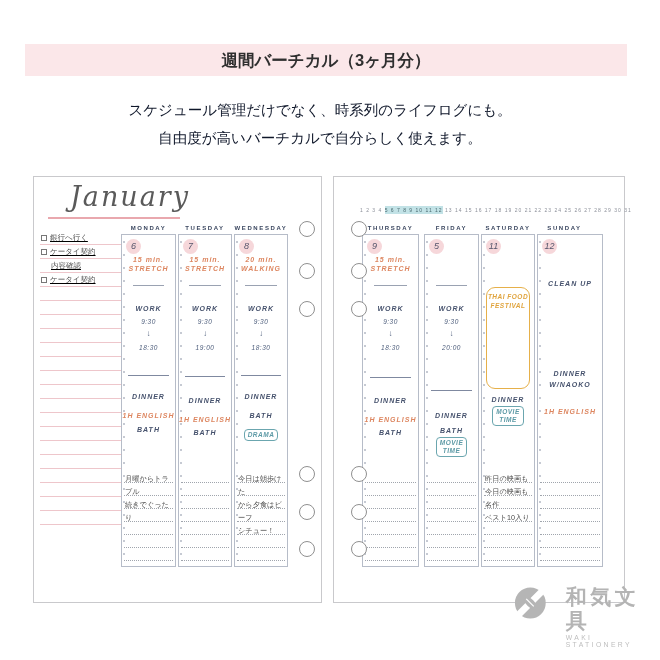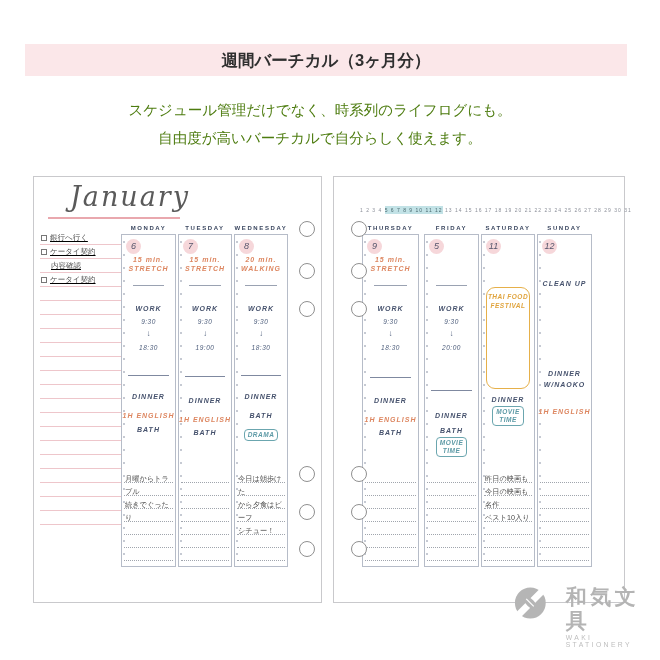--- a/index.html
+++ b/index.html
@@ -4,21 +4,21 @@
 <style>
   * { margin:0; padding:0; box-sizing:border-box; }
   html,body { width:660px; height:660px; background:#fff; font-family:"Liberation Sans", sans-serif; overflow:hidden; }
 
   
   .banner { position:absolute; left:25px; top:44px; width:602px; height:32px; background:#fbe7e9;
             text-align:center; line-height:32px; font-size:16.5px; font-weight:bold; color:#2f2f2f; }
 
   
   .desc { position:absolute; left:0; top:96px; width:640px; text-align:center;
-          font-size:14.5px; color:#4d7c0f; line-height:28px; }
+          font-size:14.5px; color:#0f172a; line-height:28px; }
 
   
   .photo { position:absolute; left:33px; top:176px; width:592px; height:427px;border-radius:13px; }
   .page  { position:absolute; top:0; height:427px; background:#fff; border:1px solid #c9c9cc; }
   .page-left  { left:0;   width:289px; }
   .page-right { left:300px; width:292px; }
 
   .january { position:absolute; left:36px; top:4px; font-family:"DejaVu Serif", serif; font-style:italic;
              font-size:27px; color:#5a5a5a; letter-spacing:2px; }
   .january-underline { position:absolute; left:14px; top:40px; width:132px; height:2px; background:#e9a8ae; }
@@ -289,21 +289,21 @@
           <div class="dotrow"></div>
           <div class="dotrow"></div>
           <div class="dotrow"></div>
           <div class="dotrow"></div>
         </div>
       <div class="jp-note">昨日の映画も
 今日の映画も名作
 ベスト10入り</div>
     </div>
 
-    <div class="col" style="left:203px;width:55px">
+    <div class="col" style="left:203px;width:66px">
       <div class="daycircle">12</div>
       <div class="entry hw" style="top:44px">CLEAN UP</div>
       <div class="entry hw" style="top:133px;line-height:11px">DINNER
 W/NAOKO</div>
       <div class="entry hw orange" style="top:172px">1H ENGLISH</div>
       <div class="dotrows">
           <div class="dotrow"></div>
           <div class="dotrow"></div>
           <div class="dotrow"></div>
           <div class="dotrow"></div>

